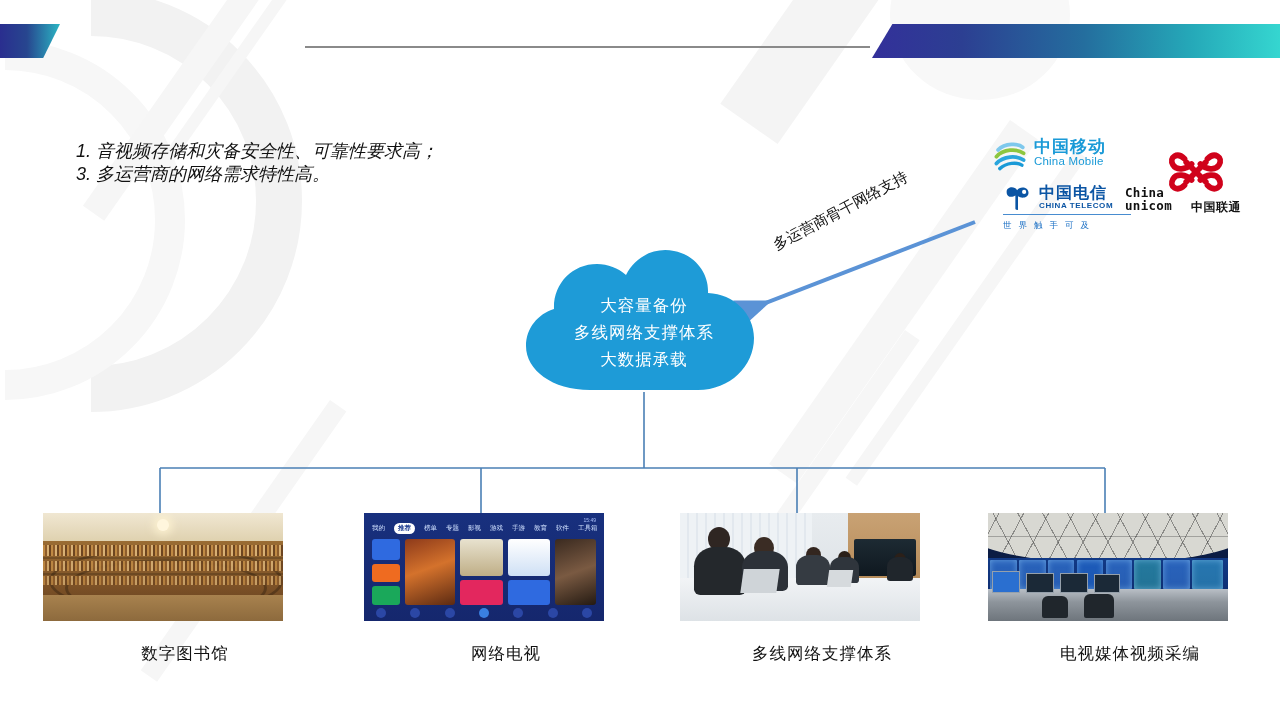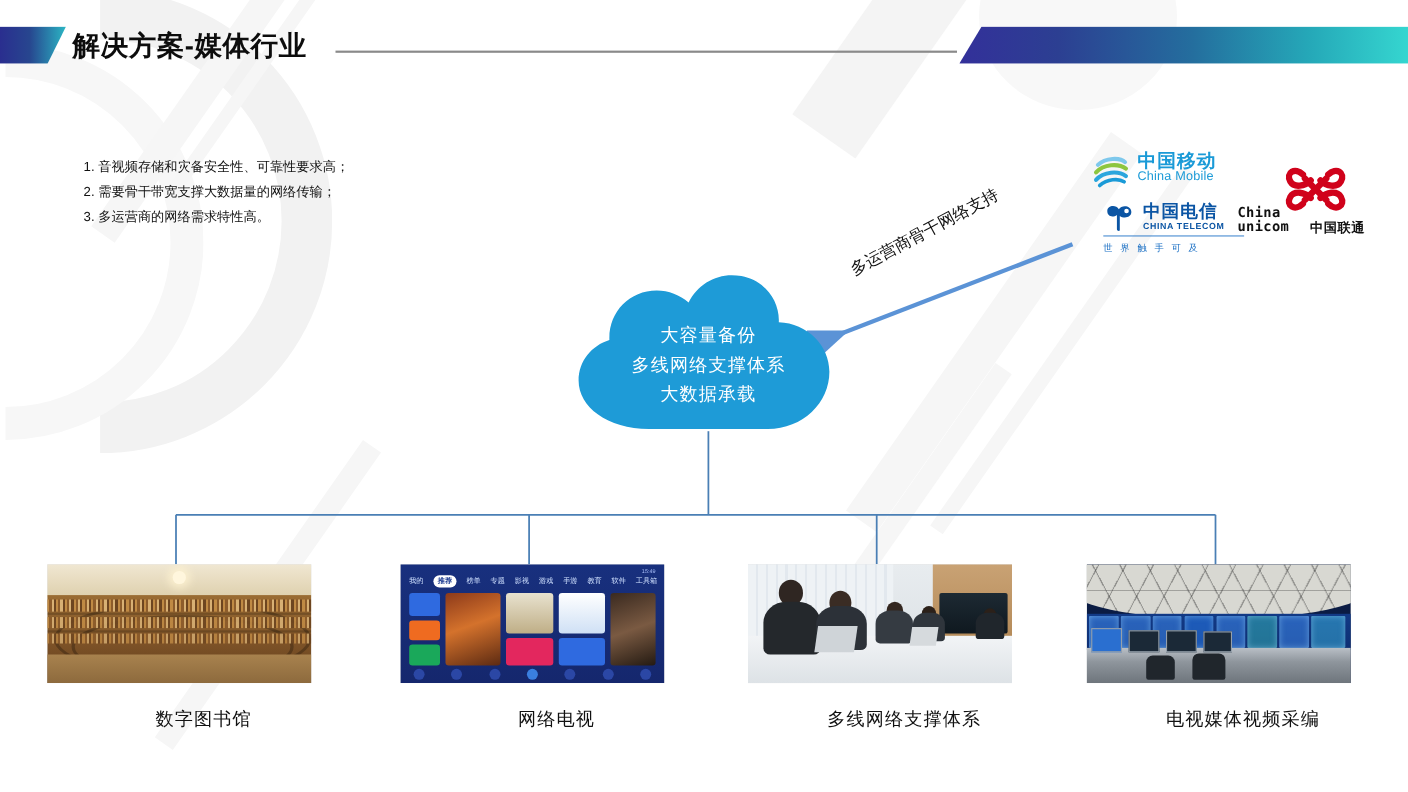--- a/index.html
+++ b/index.html
@@ -46,21 +46,21 @@
     font-size:25px;font-weight:700;letter-spacing:.5px;color:#0d0d0d;
     white-space:nowrap;
   }
   .hdr-rule{
     position:absolute;left:305px;top:46px;width:565px;height:2px;background:#8a8a8a;
   }
 
   
   .feat{position:absolute;left:76px;top:140px;width:440px;}
   .feat-title{font-size:19px;font-weight:700;color:#0d0d0d;margin-bottom:9px;}
-  .feat-line{font-size:12px;line-height:23px;color:#111;white-space:nowrap;}
+  .feat-line{font-size:18px;line-height:23px;color:#111;white-space:nowrap;font-style:italic;}
 
   
   .logos{position:absolute;left:985px;top:132px;width:260px;height:105px;}
   .logo{position:absolute;}
 
   .cmcc{left:8px;top:6px;display:flex;align-items:flex-start;gap:7px;}
   .cmcc-mark{width:34px;height:34px;position:relative;}
   .cmcc-txt-cn{font-size:17px;font-weight:700;color:#1a9ad7;line-height:17px;letter-spacing:1px;}
   .cmcc-txt-en{font-size:11.5px;color:#1a9ad7;line-height:13px;letter-spacing:.2px;}
 
@@ -166,26 +166,24 @@
   <div class="wm wm-stripe" style="left:300px;top:-40px;width:12px;height:260px;"></div>
   <div class="wm wm-stripe" style="left:835px;top:-60px;width:70px;height:200px;background:#f4f4f4;"></div>
   <div class="wm wm-stripe" style="left:1010px;top:120px;width:34px;height:420px;"></div>
   <div class="wm wm-stripe" style="left:1075px;top:150px;width:14px;height:400px;"></div>
   <div class="wm wm-stripe" style="left:330px;top:400px;width:20px;height:330px;"></div>
   <div class="wm wm-stripe" style="left:905px;top:330px;width:18px;height:300px;"></div>
   <div class="wm wm-blob" style="left:890px;top:-70px;width:180px;height:170px;"></div>
 
   <div class="hdr-left"></div>
   <div class="hdr-right"></div>
-  <div class="hdr-title">解决方案-媒体行业</div>
   <div class="hdr-rule"></div>
 
   <div class="feat">
     <div class="feat-line">1. 音视频存储和灾备安全性、可靠性要求高；</div>
-    <div class="feat-line">2. 需要骨干带宽支撑大数据量的网络传输；</div>
     <div class="feat-line">3. 多运营商的网络需求特性高。</div>
   </div>
 
   <div class="logos">
 
     <div class="logo cmcc">
       <div class="cmcc-mark">
         <svg viewBox="0 0 40 40" width="34" height="34">
           <path d="M6 14 C14 6, 30 6, 35 11" stroke="#7ec8ec" stroke-width="4.4" fill="none" stroke-linecap="round"></path>
           <path d="M4 22 C12 13, 28 12, 36 18" stroke="#8dc63f" stroke-width="4.4" fill="none" stroke-linecap="round"></path>

